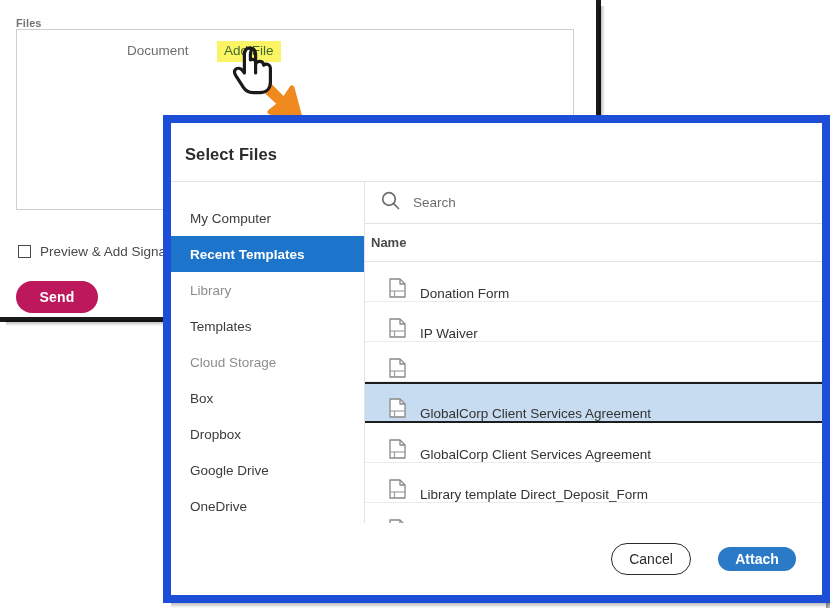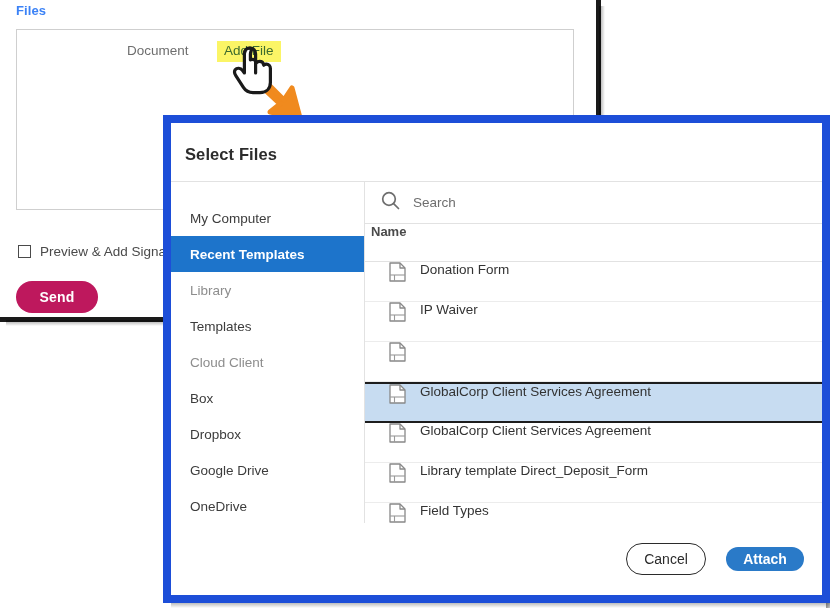--- a/index.html
+++ b/index.html
@@ -22,22 +22,22 @@
   #bg-page:after{
     content:"";position:absolute;right:-9px;top:6px;bottom:-9px;width:6px;
     background:linear-gradient(to right,rgba(0,0,0,.38),rgba(0,0,0,0));
   }
   #bg-page:before{
     content:"";position:absolute;left:6px;right:-9px;bottom:-9px;height:6px;
     background:linear-gradient(to bottom,rgba(0,0,0,.38),rgba(0,0,0,0));
   }
 
   #files-label{
-    position:absolute;left:16px;top:3px;
-    font-size:13px;font-weight:bold;color:#3b82f6;letter-spacing:.1px;
+    position:absolute;left:16px;top:17px;
+    font-size:11px;font-weight:bold;color:#737373;letter-spacing:.1px;
   }
 
   #files-box{
     position:absolute;left:16px;top:29px;width:558px;height:181px;
     border:1px solid #cfcfcf;background:#fff;box-sizing:border-box;
   }
   #doc-label{
     position:absolute;left:127px;top:43px;
     font-size:13.5px;color:#6e6e6e;
   }
@@ -119,44 +119,44 @@
     height:42px;flex:0 0 42px;display:flex;align-items:center;gap:11px;
     padding-left:16px;border-bottom:1px solid #e2e2e2;box-sizing:border-box;
   }
   #search-input{
     border:0;outline:0;font-size:13.5px;color:#1d4ed8;
     font-family:"Liberation Sans", sans-serif;background:transparent;width:80%;
   }
   #search-input::placeholder{color:#6e6e6e;opacity:1;}
 
   #col-header{
-    height:38px;flex:0 0 38px;display:flex;
+    height:38px;flex:0 0 38px;display:flex;align-items:center;
     padding-left:6px;border-bottom:1px solid #e2e2e2;box-sizing:border-box;
   }
   #col-name{font-size:13px;font-weight:bold;color:#4a4a4a;}
 
   #file-list{flex:1;overflow:hidden;}
   .file-row{
-    height:40px;display:flex;align-items:flex-start;gap:14px;
+    height:40px;display:flex;align-items:flex-end;gap:14px;
     padding-left:24px;border-bottom:1px solid #ececec;box-sizing:border-box;
     font-size:13.5px;color:#333;
   }
   .file-row.selected{
     background:#c7dcf1;
     border-top:2px solid #1d1d1d;
     border-bottom:2px solid #1d1d1d;
     height:41px;
   }
   .file-name{white-space:nowrap;}
 
   
   #dialog-footer{
     position:absolute;left:0;right:0;bottom:0;height:72px;
     display:flex;align-items:center;justify-content:flex-end;
-    gap:20px;padding-right:18px;box-sizing:border-box;background:#fff;
+    gap:27px;padding-right:26px;box-sizing:border-box;background:#fff;
   }
   #cancel-btn{
     width:80px;height:32px;border-radius:16px;border:1.6px solid #2b2b2b;
     background:#fff;color:#2b2b2b;font-size:14px;
     display:flex;align-items:center;justify-content:center;box-sizing:border-box;
   }
   #attach-btn{
     width:78px;height:24px;border-radius:16px;background:#2a7ac8;
     color:#fff;font-size:14px;font-weight:bold;
     display:flex;align-items:center;justify-content:center;
@@ -221,21 +221,21 @@
 
   <div id="dialog-title">Select Files</div>
 
   <div id="dialog-body">
 
     <div id="sidebar">
         <div class="nav-item">My Computer</div>
         <div class="nav-item active">Recent Templates</div>
         <div class="nav-item header">Library</div>
         <div class="nav-item">Templates</div>
-        <div class="nav-item header">Cloud Client</div>
+        <div class="nav-item header">Cloud Storage</div>
         <div class="nav-item">Box</div>
         <div class="nav-item">Dropbox</div>
         <div class="nav-item">Google Drive</div>
         <div class="nav-item">OneDrive</div>
       </div>
 
     <div id="right-pane">
 
       <div id="search-bar">
         <span>

